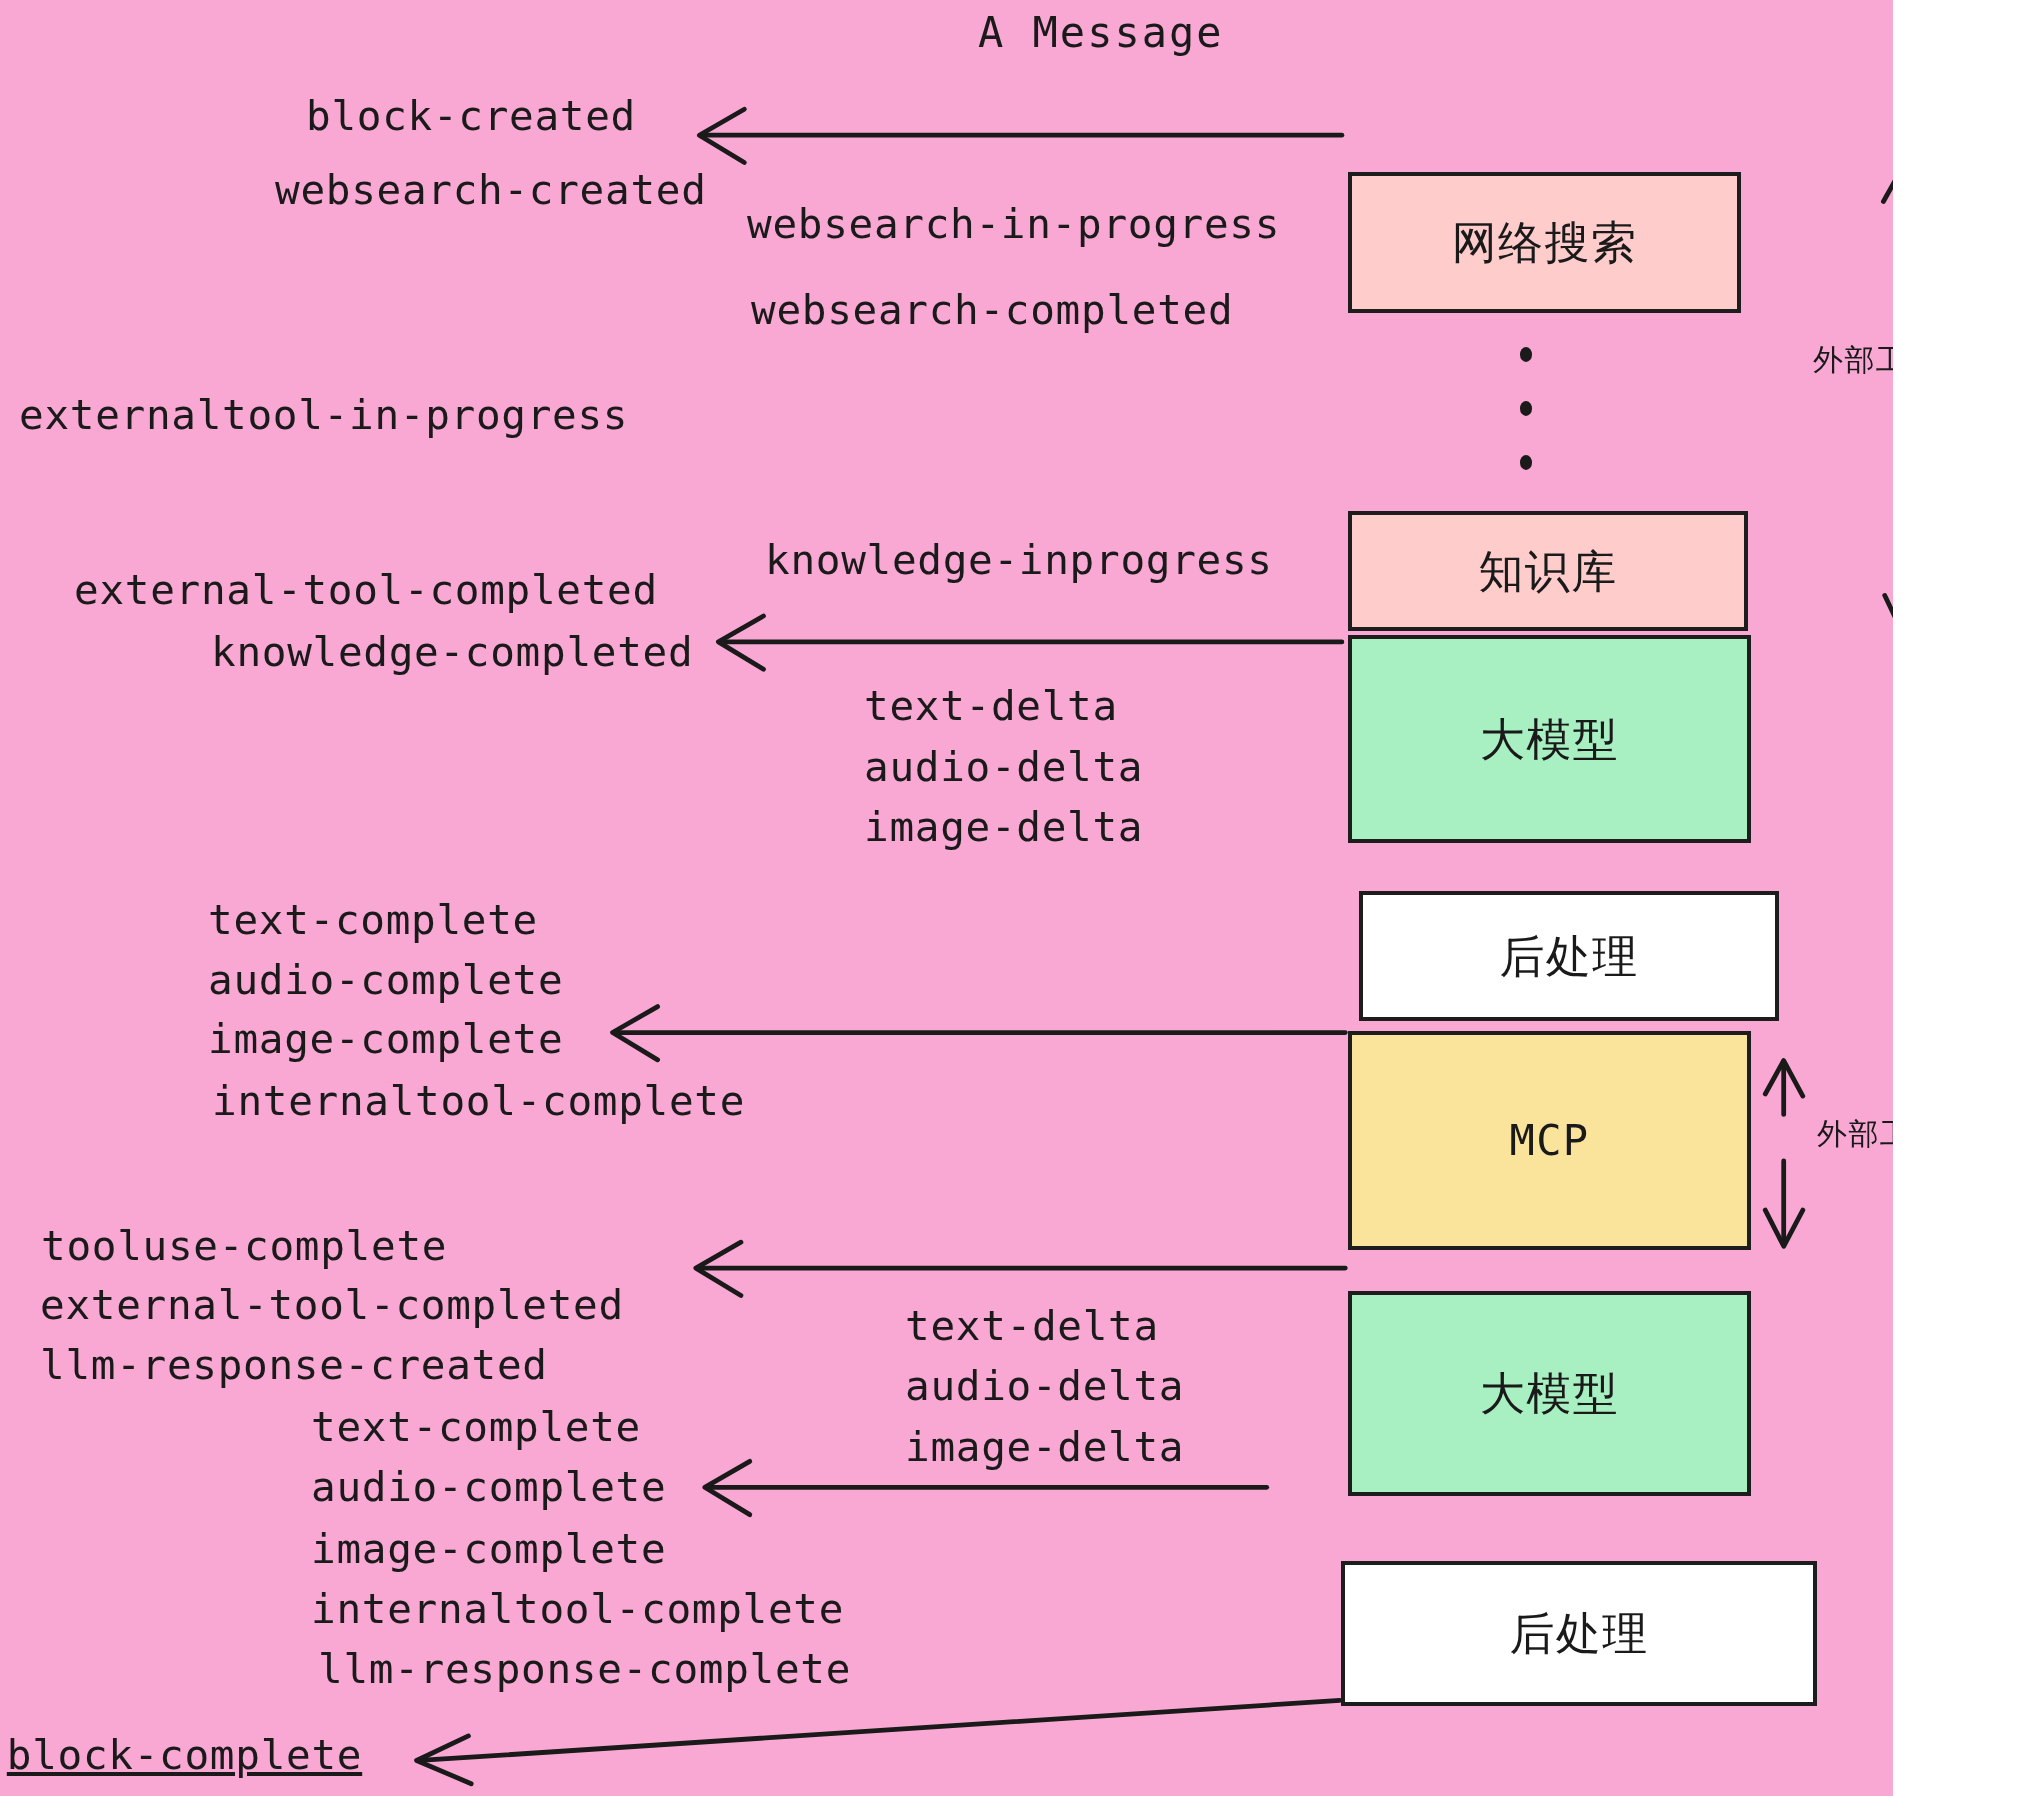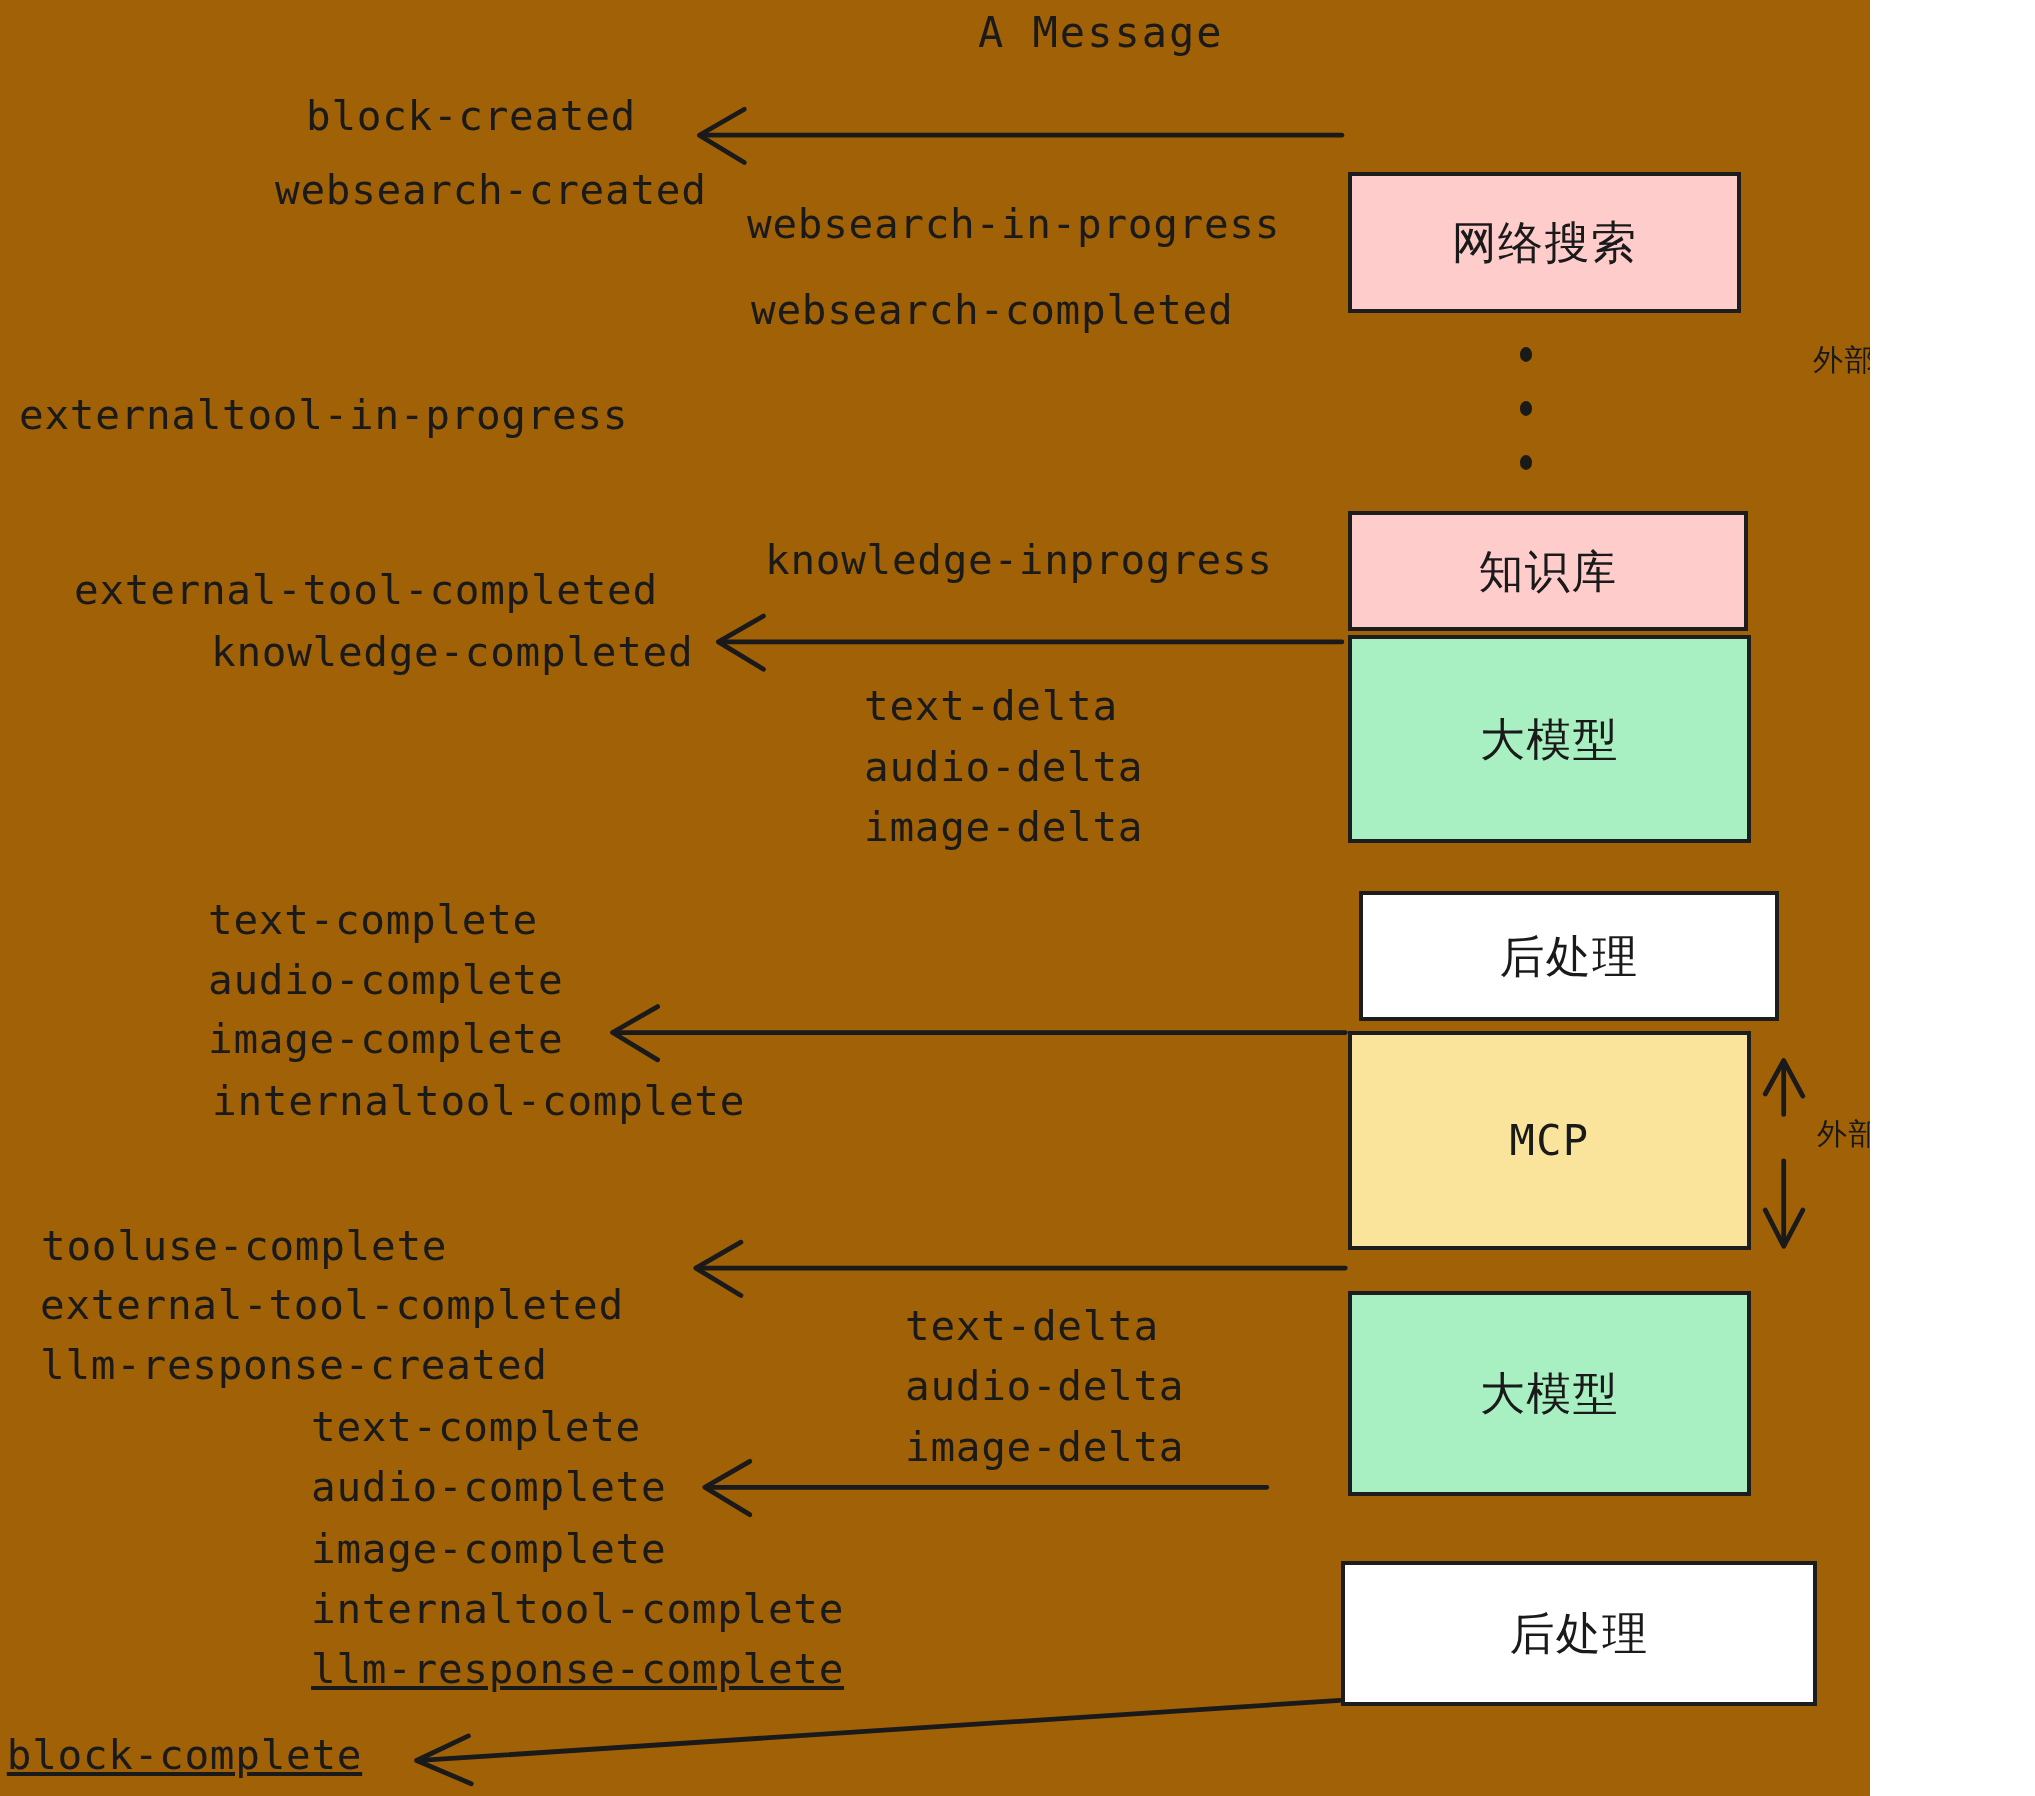--- a/index.html
+++ b/index.html
@@ -4,23 +4,24 @@
 <style>
   html, body {
     margin: 0;
     padding: 0;
     background: #ffffff;
   }
   #canvas {
     position: relative;
     width: 1870px;
     height: 1796px;
-    background: #a16207;
+    background: #f9a8d4;
     font-family: "DejaVu Sans Mono", "Liberation Mono", monospace;
     overflow: hidden;
+    padding-left: 23px;
   }
   .evt {
     position: absolute;
     font-family: "DejaVu Sans Mono", "Liberation Mono", monospace;
     font-size: 41px;
     letter-spacing: 0.7px;
     color: #1a1a1a;
     white-space: nowrap;
     line-height: 1;
   }
@@ -148,21 +149,21 @@
   <div class="evt" style="left:41px;   top:1226px;">tooluse-complete</div>
   <div class="evt" style="left:40px; top:1285px;">external-tool-completed</div>
   <div class="evt" style="left:40px;   top:1345px;">llm-response-created</div>
   <div class="evt" style="left:905px; top:1306px;">text-delta</div>
   <div class="evt" style="left:905px; top:1366px;">audio-delta</div>
   <div class="evt" style="left:905px; top:1427px;">image-delta</div>
   <div class="evt" style="left:311px;  top:1407px;">text-complete</div>
   <div class="evt" style="left:311px;  top:1467px;">audio-complete</div>
   <div class="evt" style="left:311px;  top:1529px;">image-complete</div>
   <div class="evt" style="left:311px; top:1589px;">internaltool-complete</div>
-  <div class="evt" style="left:311px;  top:1649px;text-decoration:underline;">llm-response-complete</div>
+  <div class="evt" style="left:318px;  top:1649px;">llm-response-complete</div>
   <div class="evt" style="left:6.8px;   top:1735px;text-decoration:underline;">block-complete</div>
 
   <svg class="overlay" viewBox="0 0 2980 2630">
     <g stroke="#1a1a1a" stroke-width="7" fill="none" stroke-linecap="round" stroke-linejoin="round">
 
       <g>
         <line x1="1965" y1="198" x2="1027" y2="198"></line>
         <polyline points="1090,160 1024,198 1090,238" fill="none"></polyline>
       </g>
 

